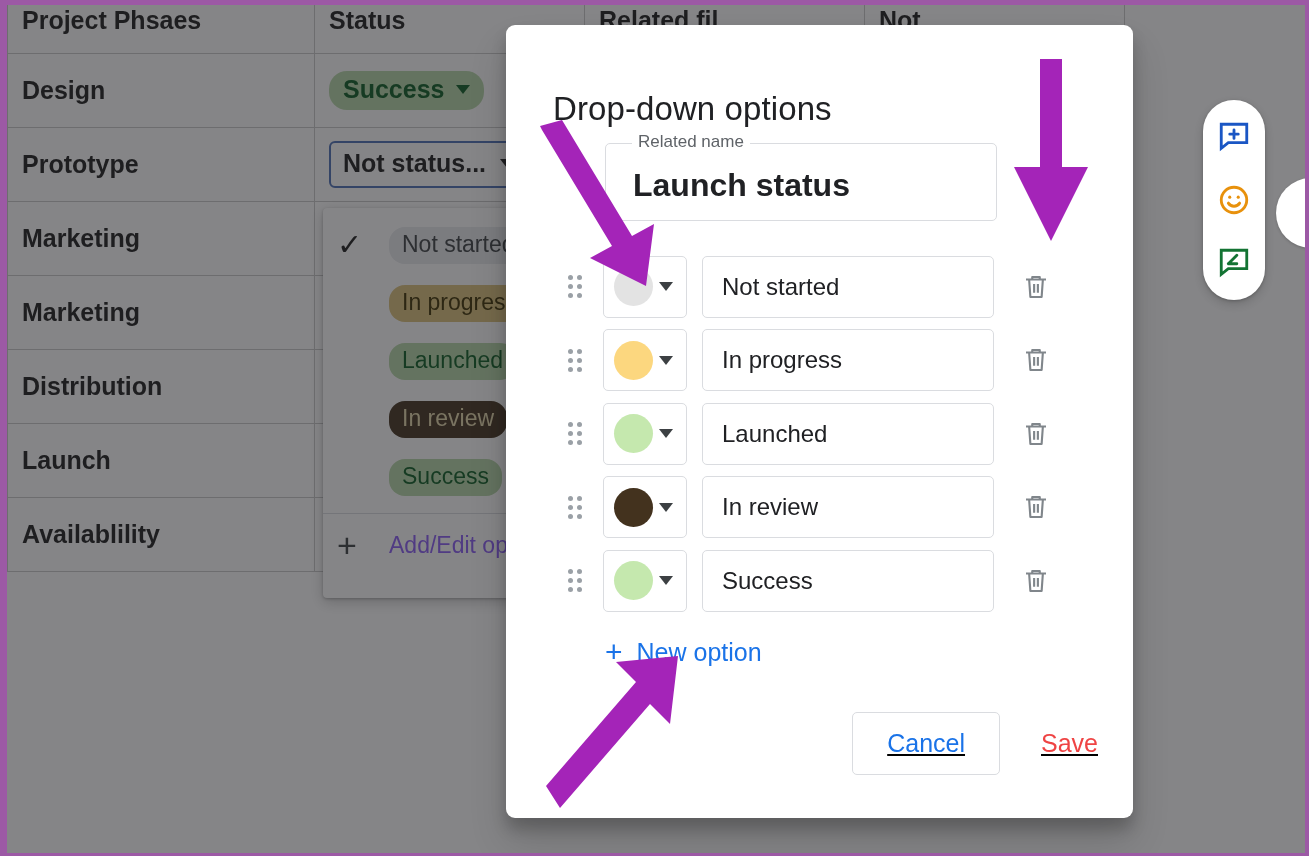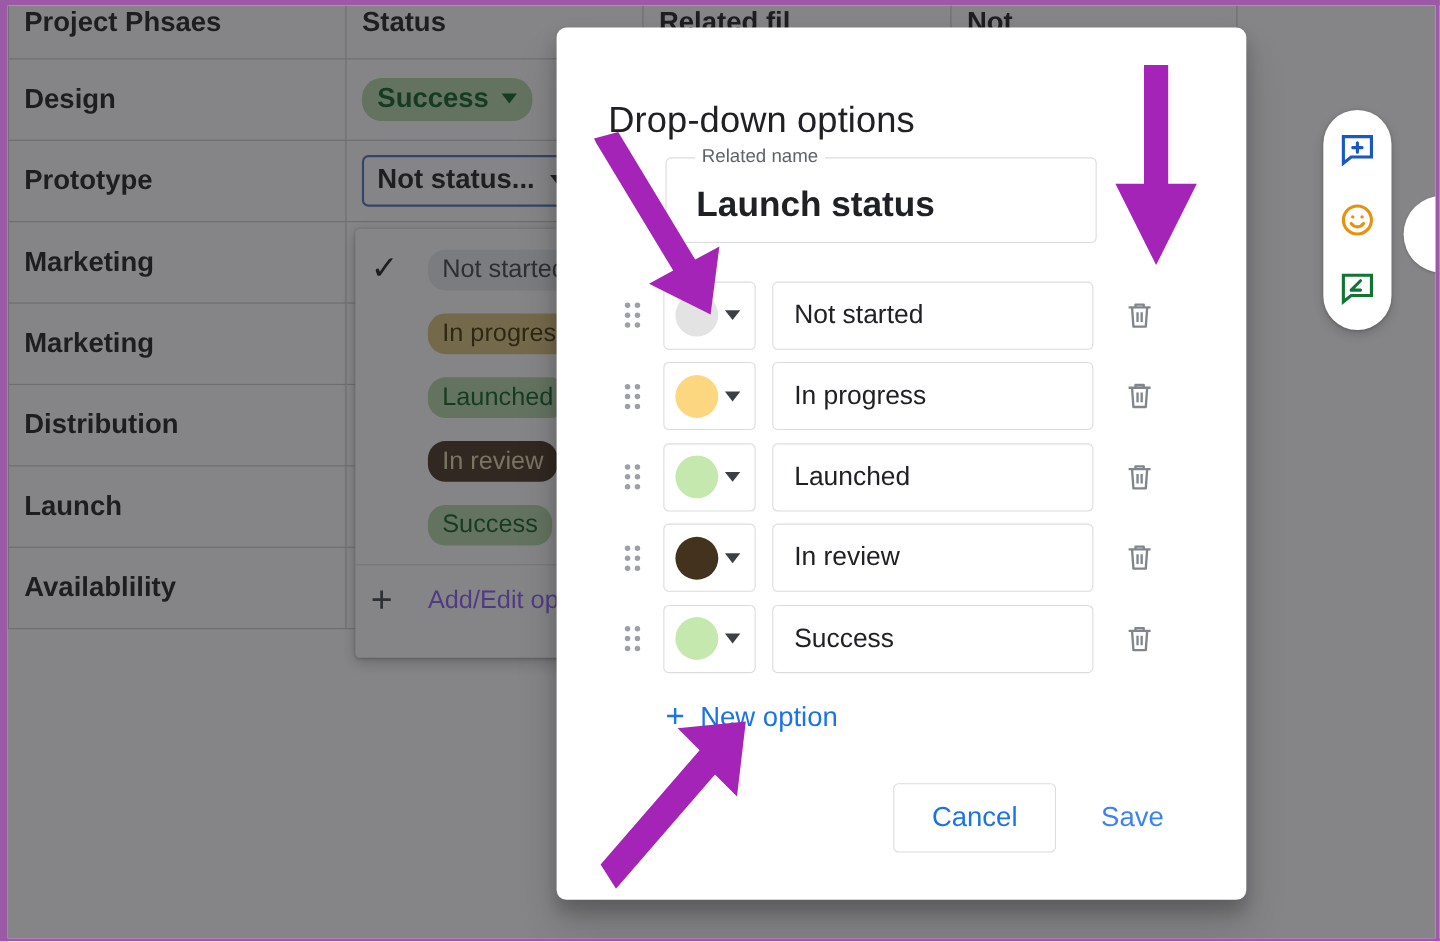--- a/index.html
+++ b/index.html
@@ -254,33 +254,33 @@
   .new-option {
     position: absolute; left: 605px; top: 637px;
     display: flex; align-items: center; gap: 14px;
     font-size: 25px; color: #1a73e8;
   }
   .new-option .np { font-size: 30px; line-height: 1; font-weight: 400; }
 
   .modal-actions {
     position: absolute; left: 0; top: 712px; width: 627px;
     display: flex; justify-content: flex-end; align-items: center;
-    padding-right: 40px; gap: 6px; box-sizing: border-box;
+    gap: 6px; box-sizing: border-box; text-decoration: underline;
   }
   .btn {
     font-size: 25px;
     padding: 16px 34px;
     border-radius: 5px;
     background: transparent;
     border: 1px solid transparent;
     cursor: pointer;
     font-family: "Liberation Sans", sans-serif;
   }
   .btn-cancel { color: #1a73e8; border-color: #dadce0; }
-  .btn-save { color: #3b82f6; }
+  .btn-save { color: #ef4444; }
 
   
   .arrow { position: absolute; z-index: 40; }
   .ar1 { left: 528px; top: 118px; }
   .ar2 { left: 1008px; top: 55px; }
   .ar3 { left: 538px; top: 652px; }
 </style>
 </head>
 <body>
 

